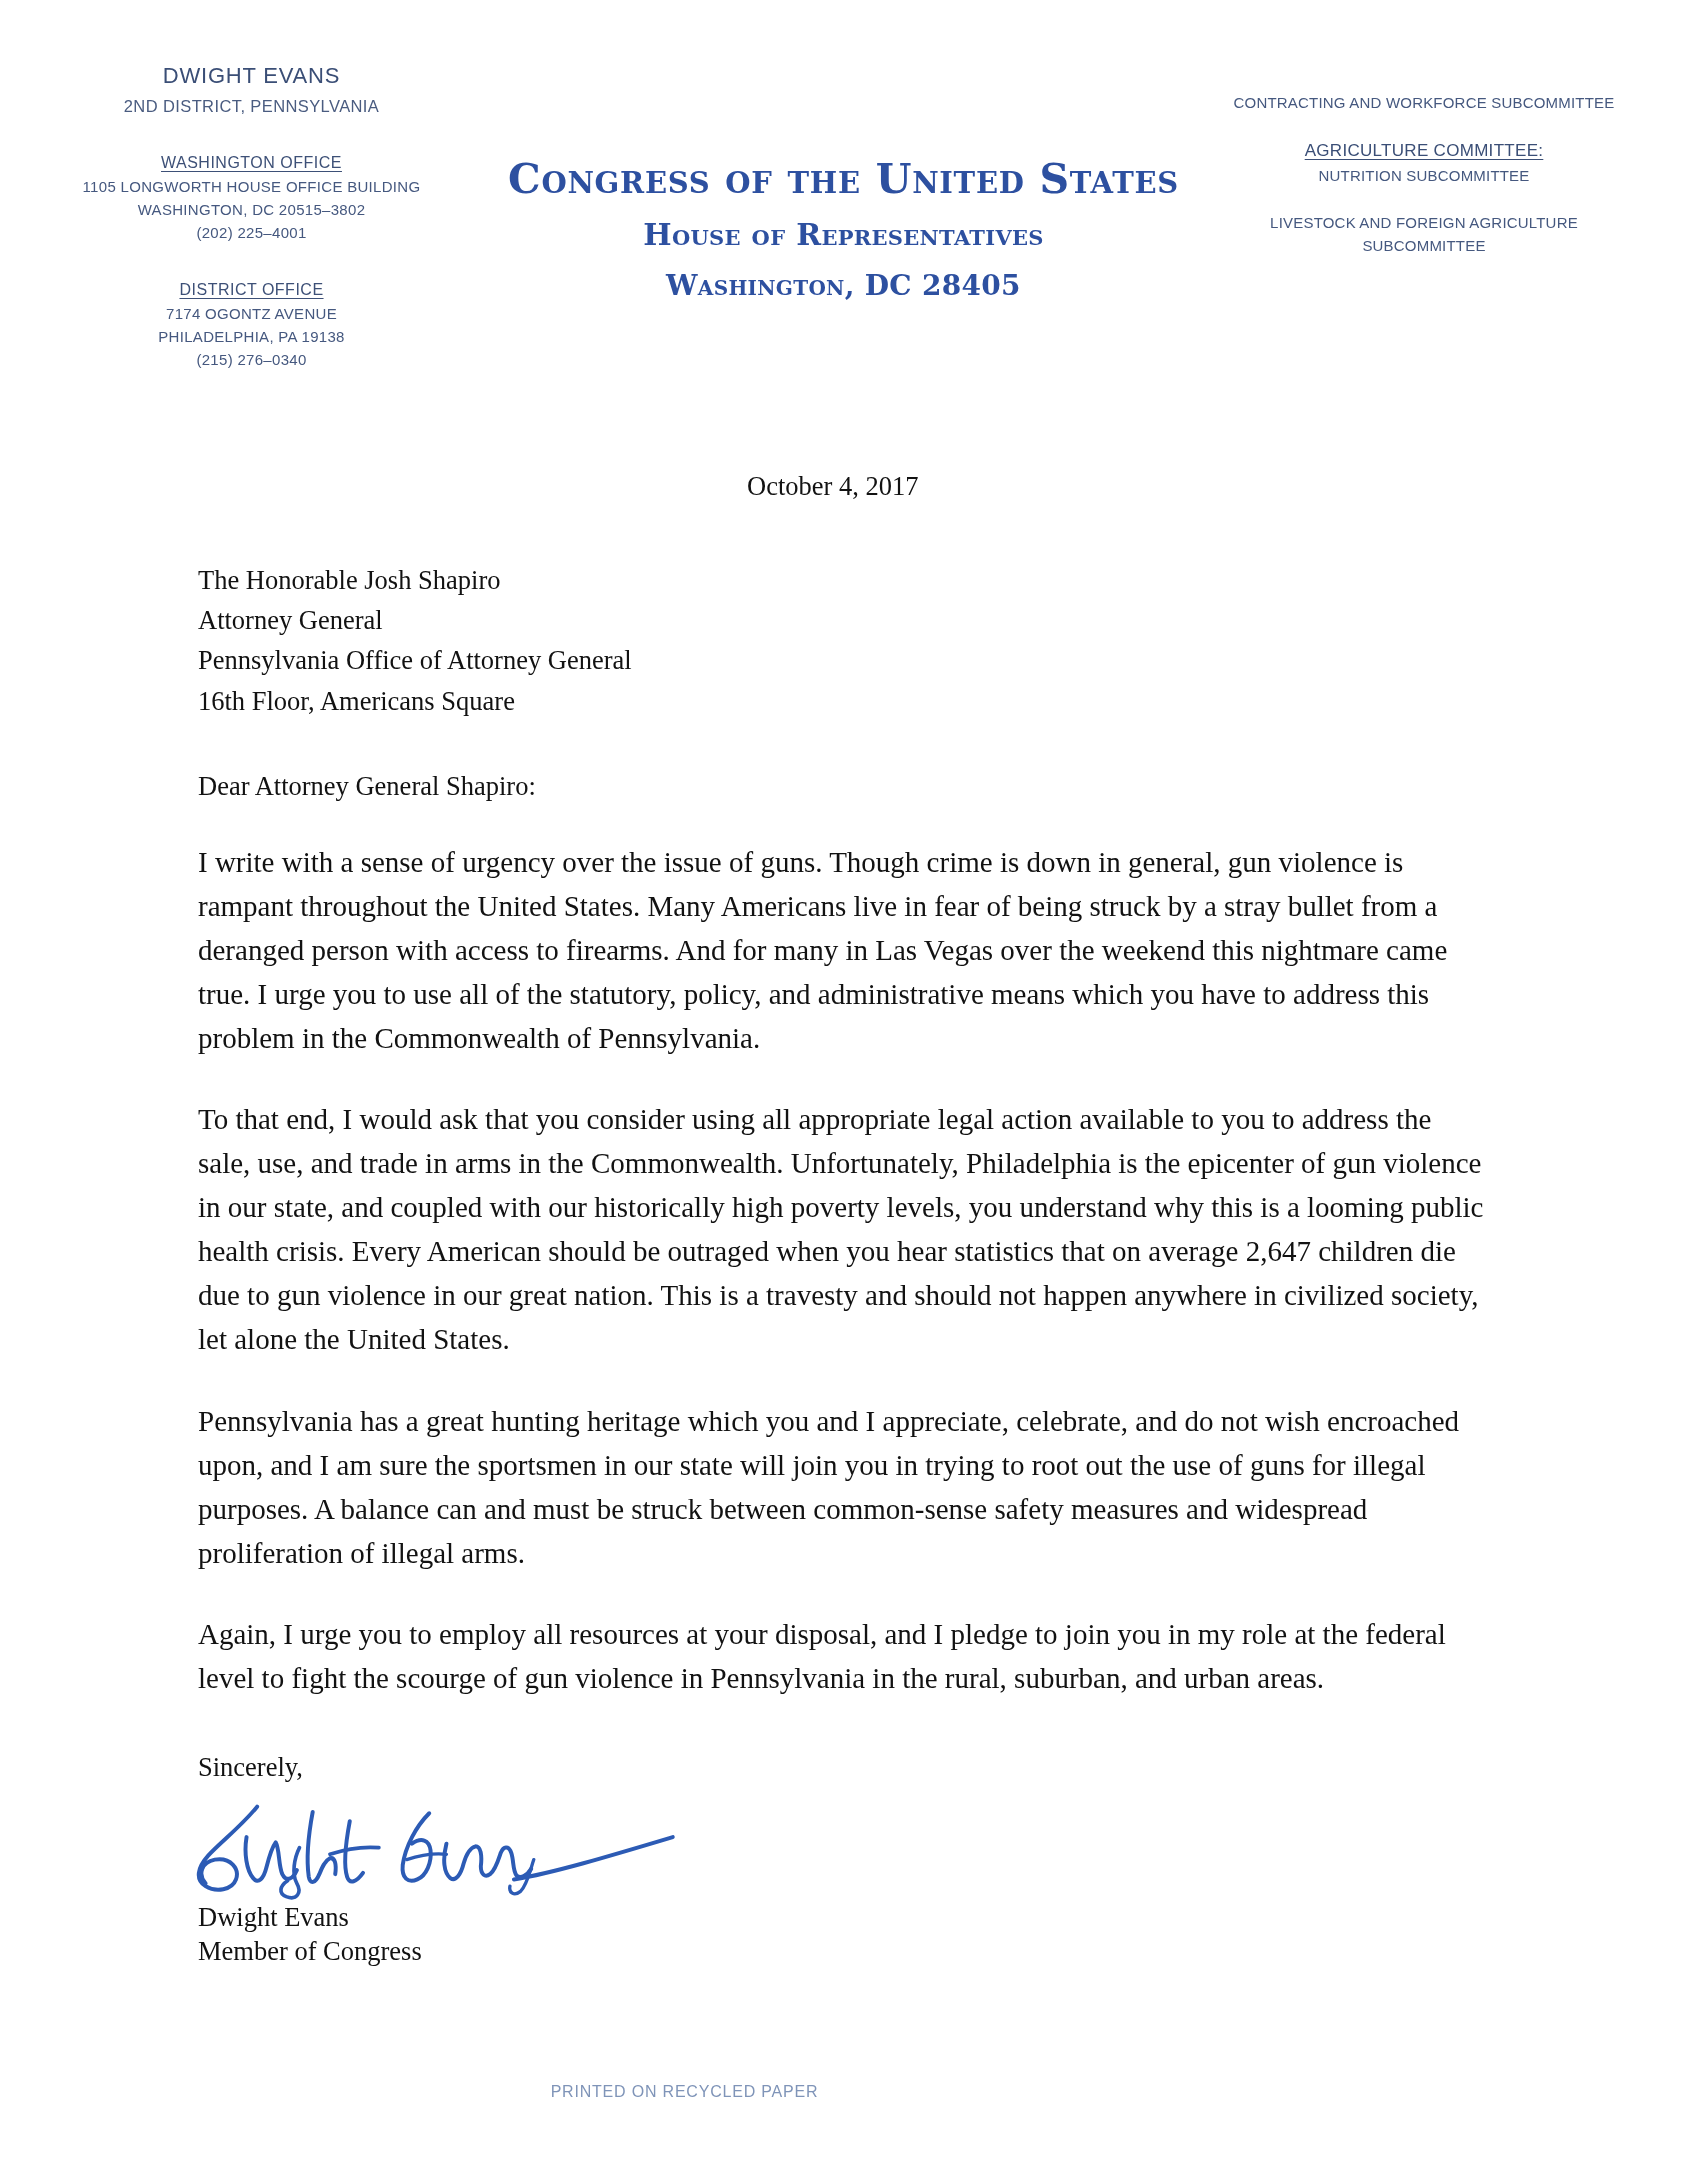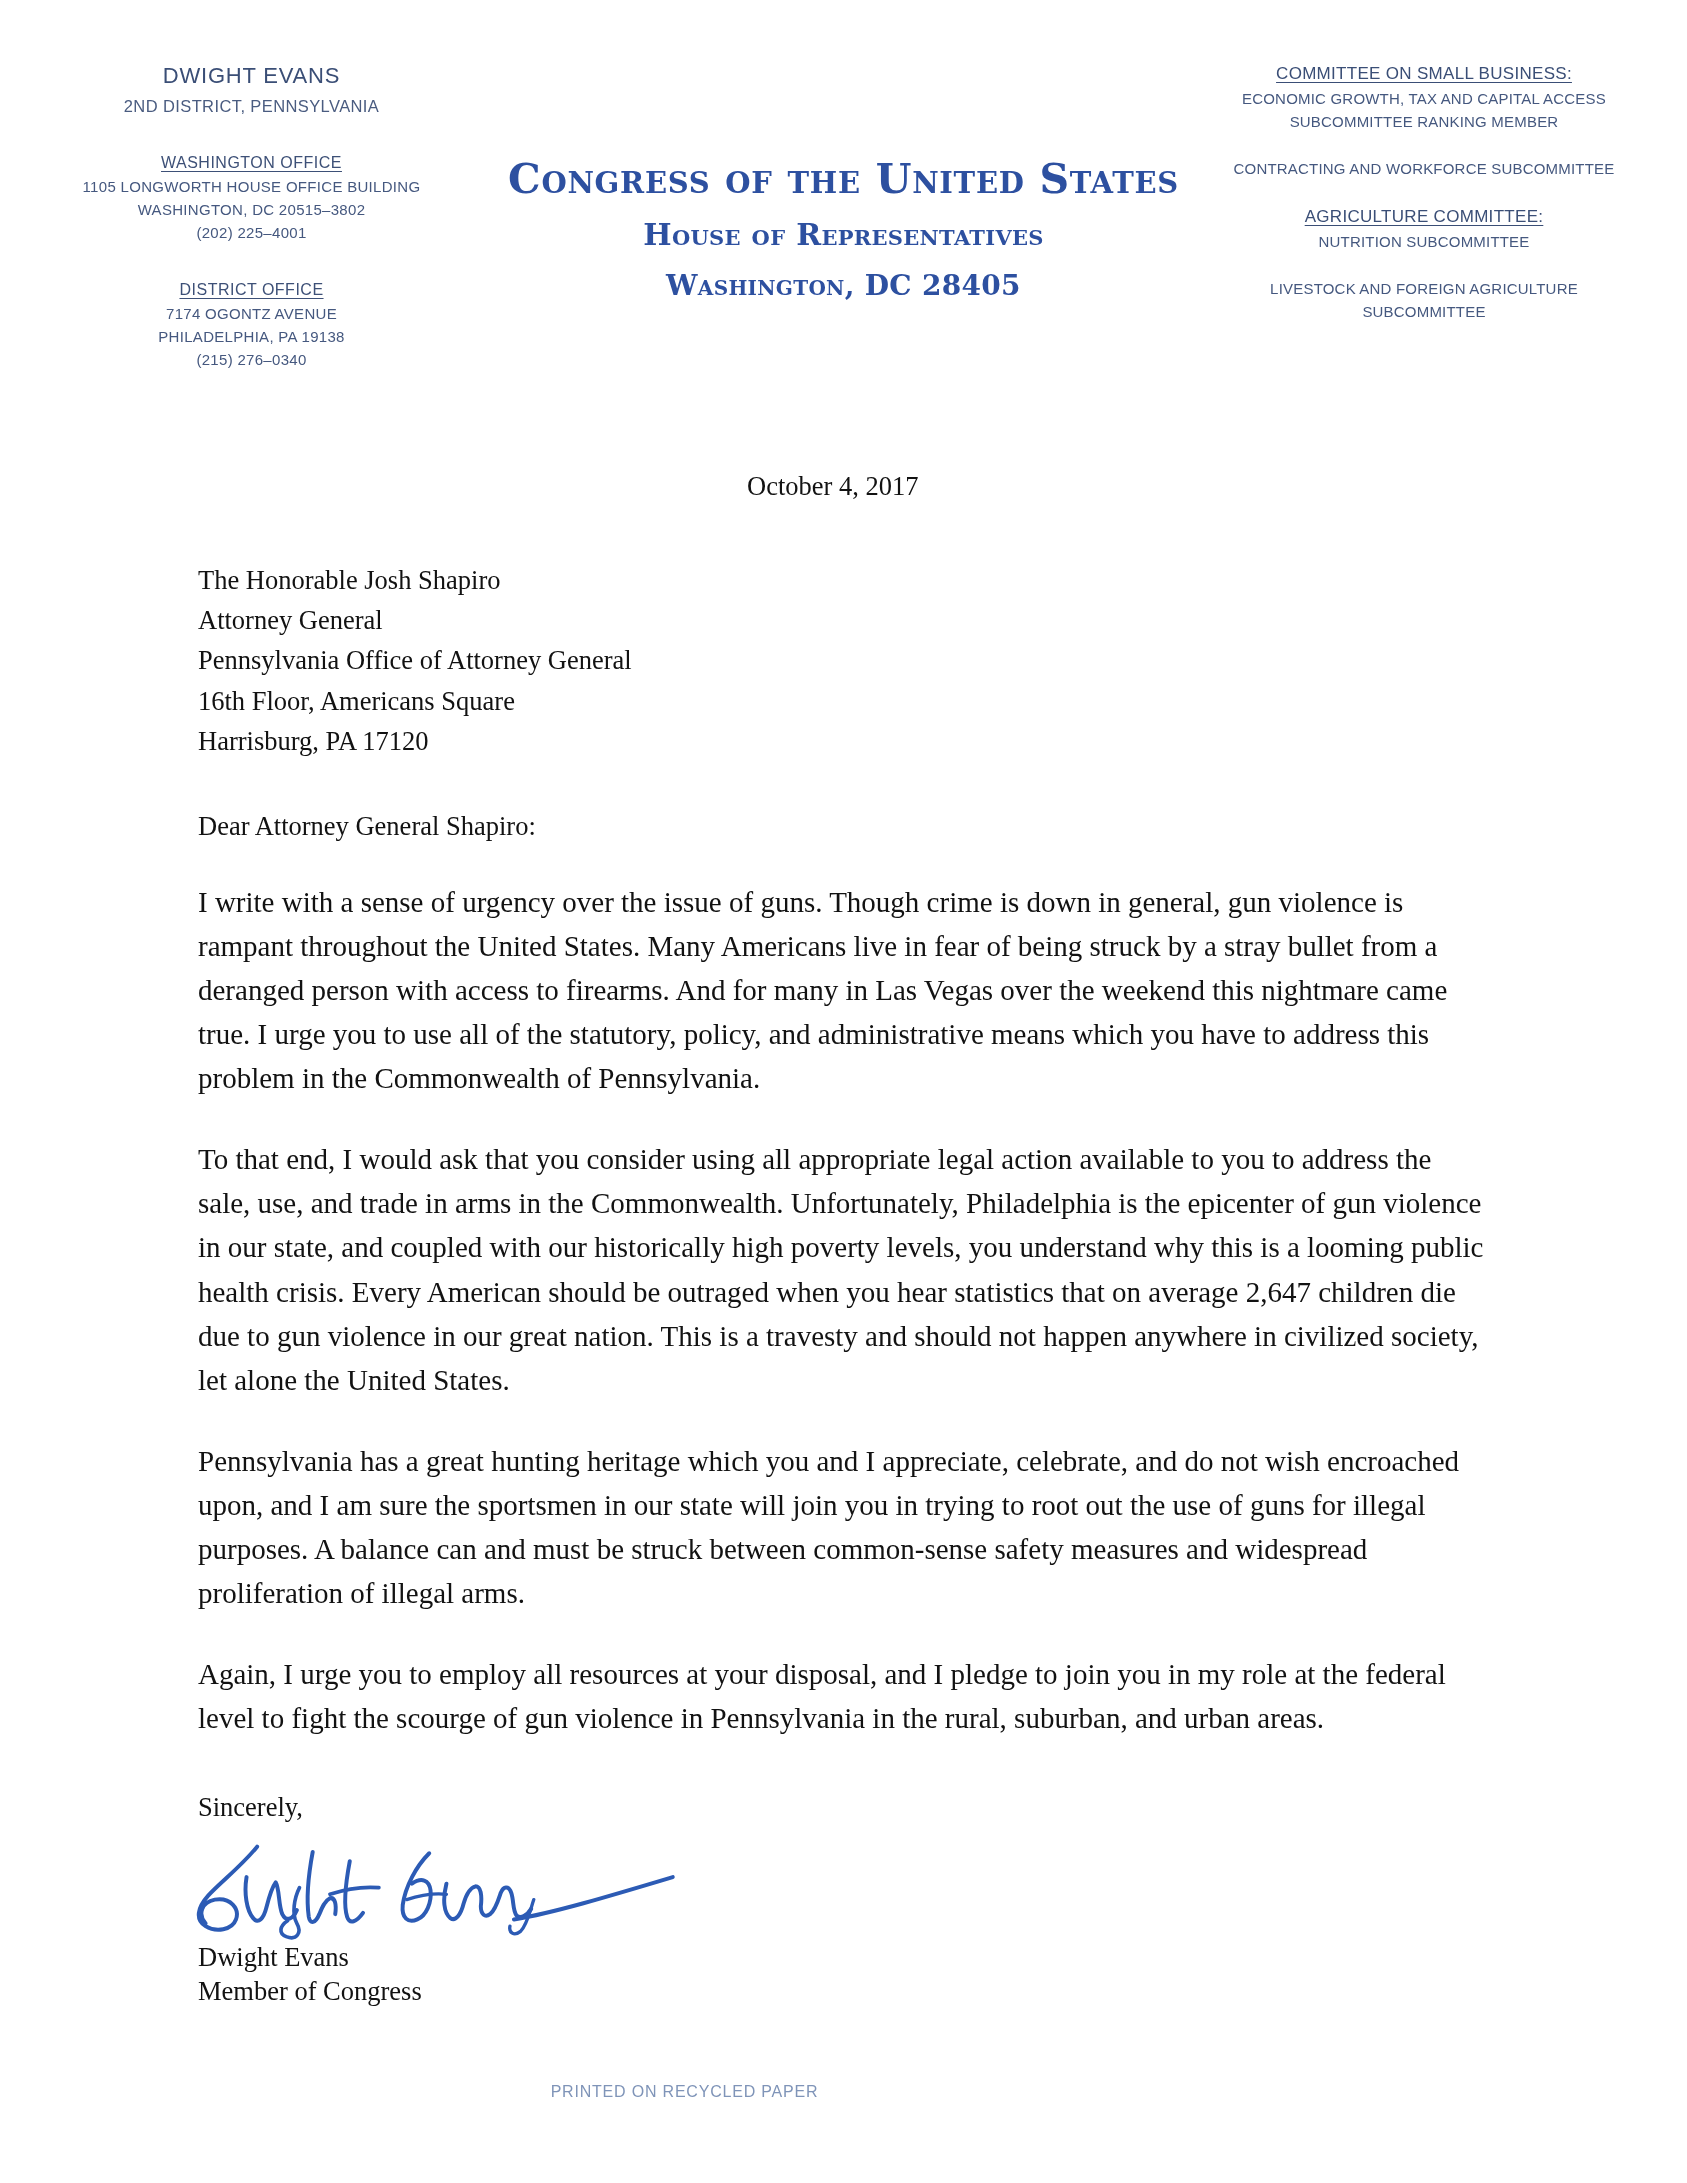--- a/index.html
+++ b/index.html
@@ -244,25 +244,20 @@
       </div>
     </div>
 
     <div class="lh-center">
       <div class="mast-1 blackletter">Congress of the United States</div>
       <div class="mast-2 blackletter">House of Representatives</div>
       <div class="mast-3 blackletter">Washington, DC 28405</div>
     </div>
 
     <div class="lh-right">
-      <div class="cmt-group first">
-        <div><span class="cmt-title">COMMITTEE ON SMALL BUSINESS:</span></div>
-        <div class="cmt-sub">ECONOMIC GROWTH, TAX AND CAPITAL ACCESS</div>
-        <div class="cmt-sub">SUBCOMMITTEE RANKING MEMBER</div>
-      </div>
 
       <div class="cmt-standalone">CONTRACTING AND WORKFORCE SUBCOMMITTEE</div>
 
       <div class="cmt-group">
         <div><span class="cmt-title">AGRICULTURE COMMITTEE:</span></div>
         <div class="cmt-sub">NUTRITION SUBCOMMITTEE</div>
       </div>
 
       <div class="cmt-standalone">LIVESTOCK AND FOREIGN AGRICULTURE</div>
       <div class="cmt-sub">SUBCOMMITTEE</div>
@@ -271,21 +266,20 @@
 
   <div class="letter">
 
     <div class="date-line">October 4, 2017</div>
 
     <div class="addr-block">
       <div class="addr-line">The Honorable Josh Shapiro</div>
       <div class="addr-line">Attorney General</div>
       <div class="addr-line">Pennsylvania Office of Attorney General</div>
       <div class="addr-line">16th Floor, Americans Square</div>
-      <div class="addr-line">Harrisburg, PA 17120</div>
     </div>
 
     <div class="salutation">Dear Attorney General Shapiro:</div>
 
     <div class="para">I write with a sense of urgency over the issue of guns.  Though crime is down in general, gun violence is rampant throughout the United States.  Many Americans live in fear of being struck by a stray bullet from a deranged person with access to firearms.  And for many in Las Vegas over the weekend this nightmare came true.  I urge you to use all of the statutory, policy, and administrative means which you have to address this problem in the Commonwealth of Pennsylvania.</div>
     <div class="para">To that end, I would ask that you consider using all appropriate legal action available to you to address the sale, use, and trade in arms in the Commonwealth.  Unfortunately, Philadelphia is the epicenter of gun violence in our state, and coupled with our historically high poverty levels, you understand why this is a looming public health crisis.  Every American should be outraged when you hear statistics that on average 2,647 children die due to gun violence in our great nation.  This is a travesty and should not happen anywhere in civilized society, let alone the United States.</div>
     <div class="para">Pennsylvania has a great hunting heritage which you and I appreciate, celebrate, and do not wish encroached upon, and I am sure the sportsmen in our state will join you in trying to root out the use of guns for illegal purposes.  A balance can and must be struck between common-sense safety measures and widespread proliferation of illegal arms.</div>
     <div class="para">Again, I urge you to employ all resources at your disposal, and I pledge to join you in my role at the federal level to fight the scourge of gun violence in Pennsylvania in the rural, suburban, and urban areas.</div>
 
     <div class="closing">Sincerely,</div>

